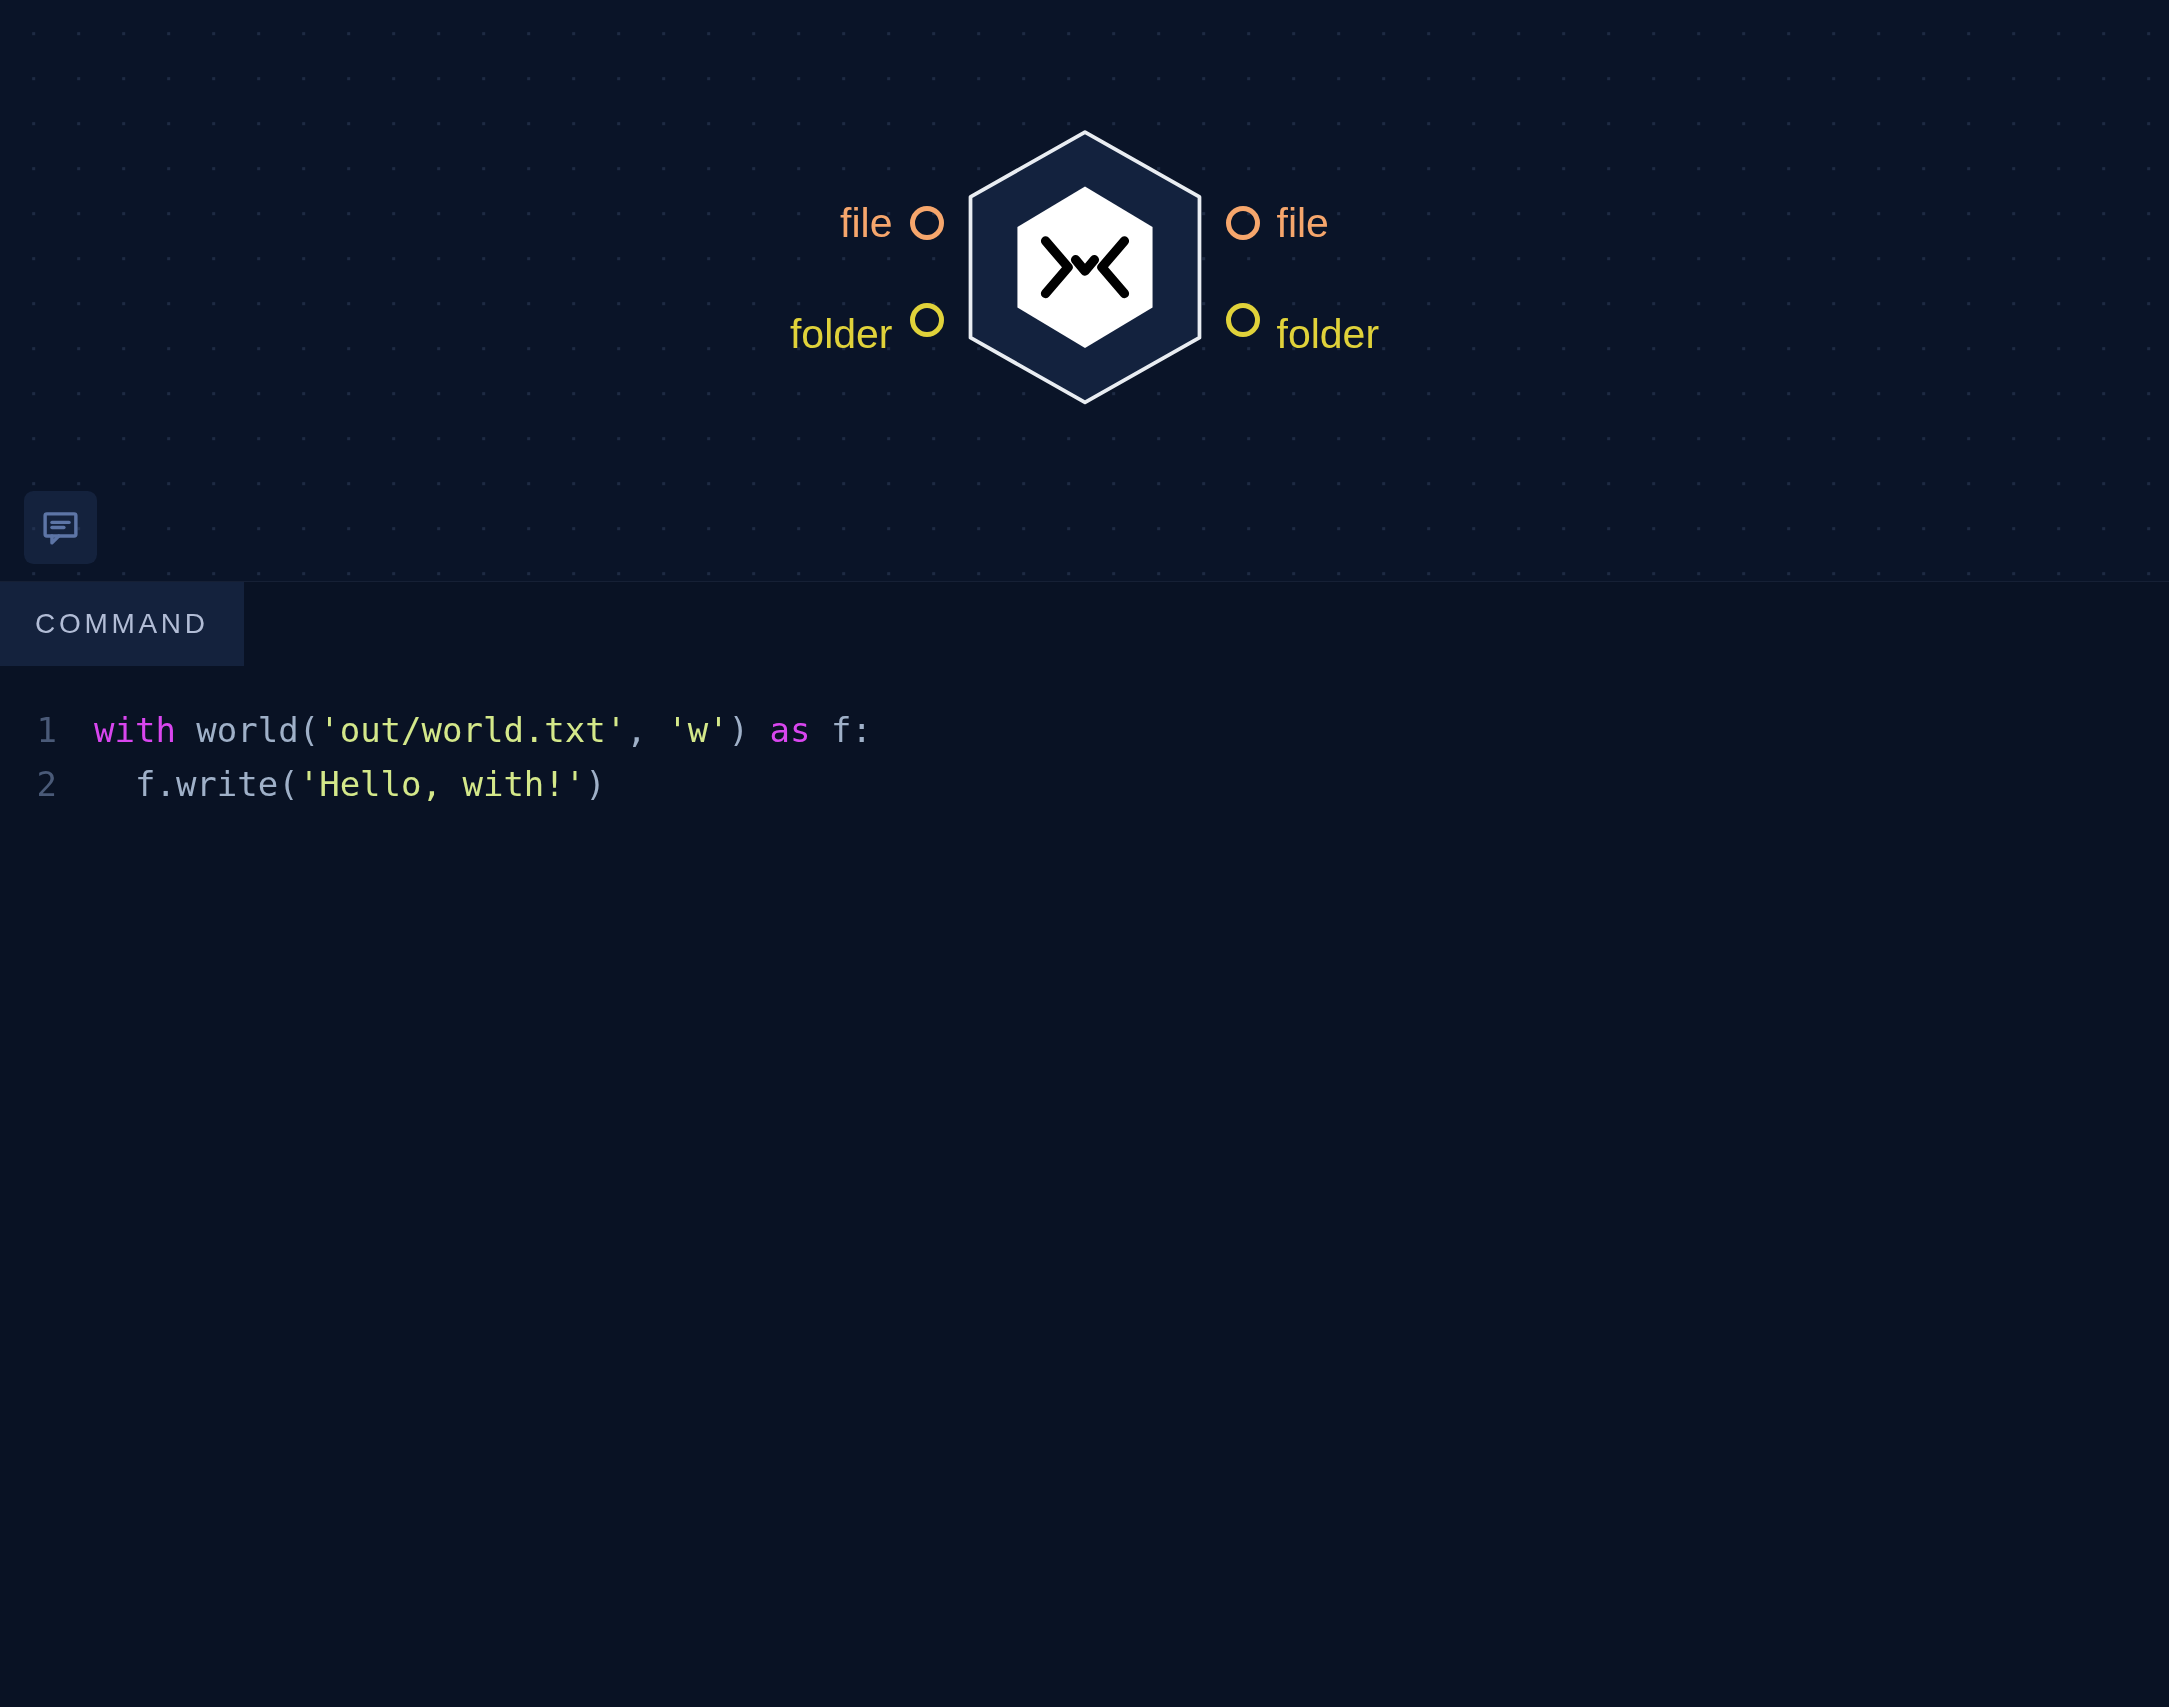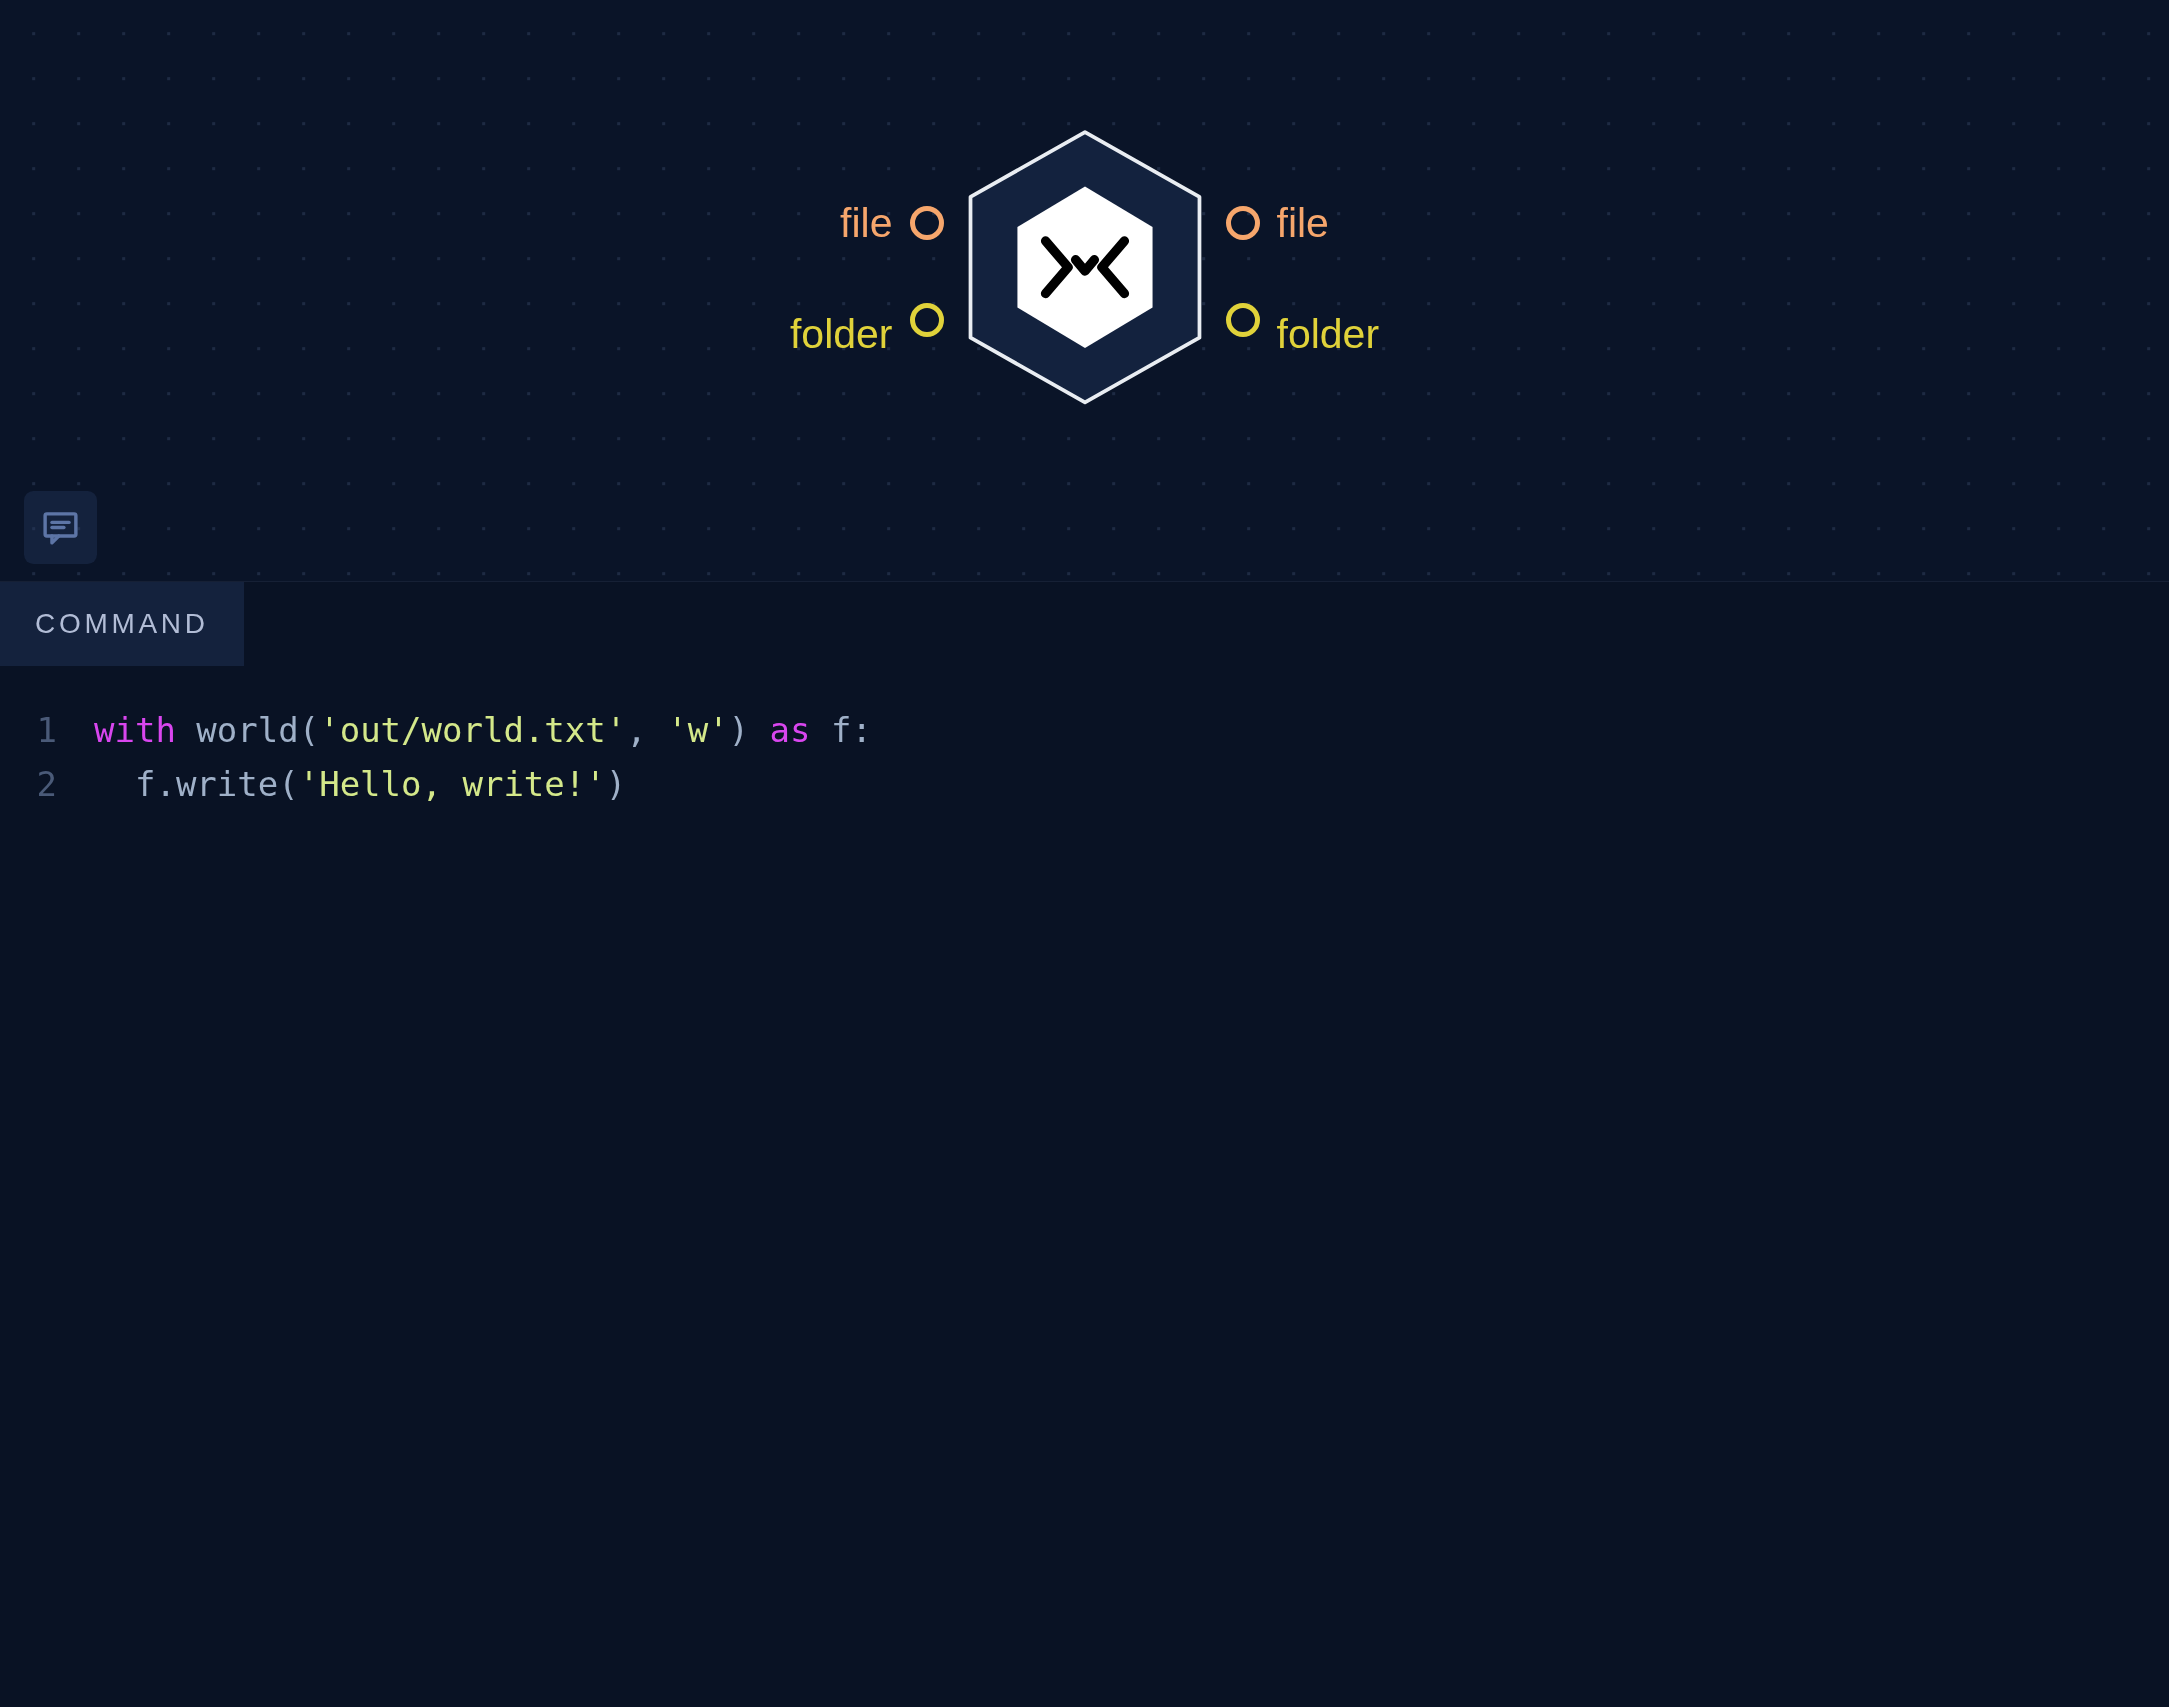--- a/index.html
+++ b/index.html
@@ -181,17 +181,17 @@
   <div class="tabs">
     <div class="tab active">COMMAND</div>
   </div>
   <div class="editor" id="editor">
       <div class="code-line">
         <span class="gutter">1</span>
         <span class="code"><span class="tok-kw">with </span><span class="tok-fn">world(</span><span class="tok-str">'out/world.txt'</span><span class="tok-punc">, </span><span class="tok-str">'w'</span><span class="tok-punc">) </span><span class="tok-kw">as</span><span class="tok-plain"> f:</span></span>
       </div>
       <div class="code-line">
         <span class="gutter">2</span>
-        <span class="code"><span class="tok-fn">  f.write(</span><span class="tok-str">'Hello, write!'</span><span class="tok-punc">)</span></span>
+        <span class="code"><span class="tok-fn">  f.write(</span><span class="tok-str">'Hello, with!'</span><span class="tok-punc">)</span></span>
       </div>
     </div>
 </div>
 
 
 </body></html>

